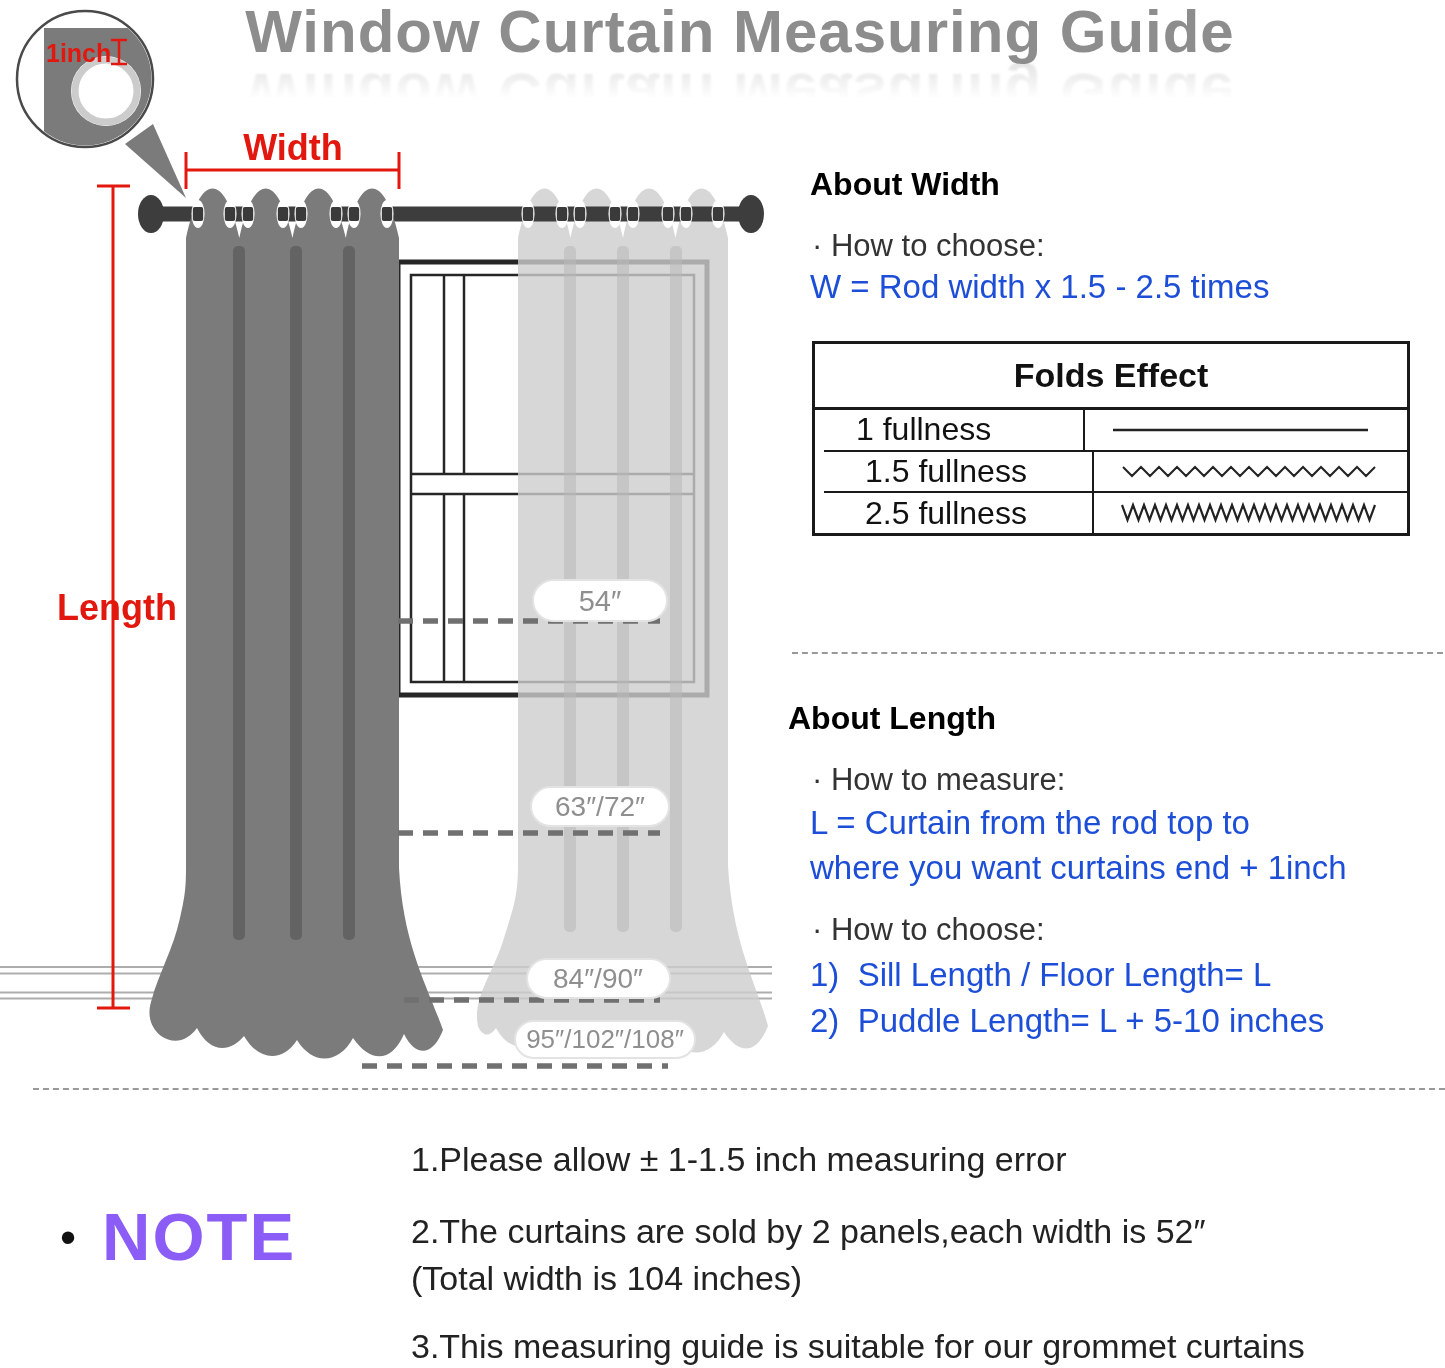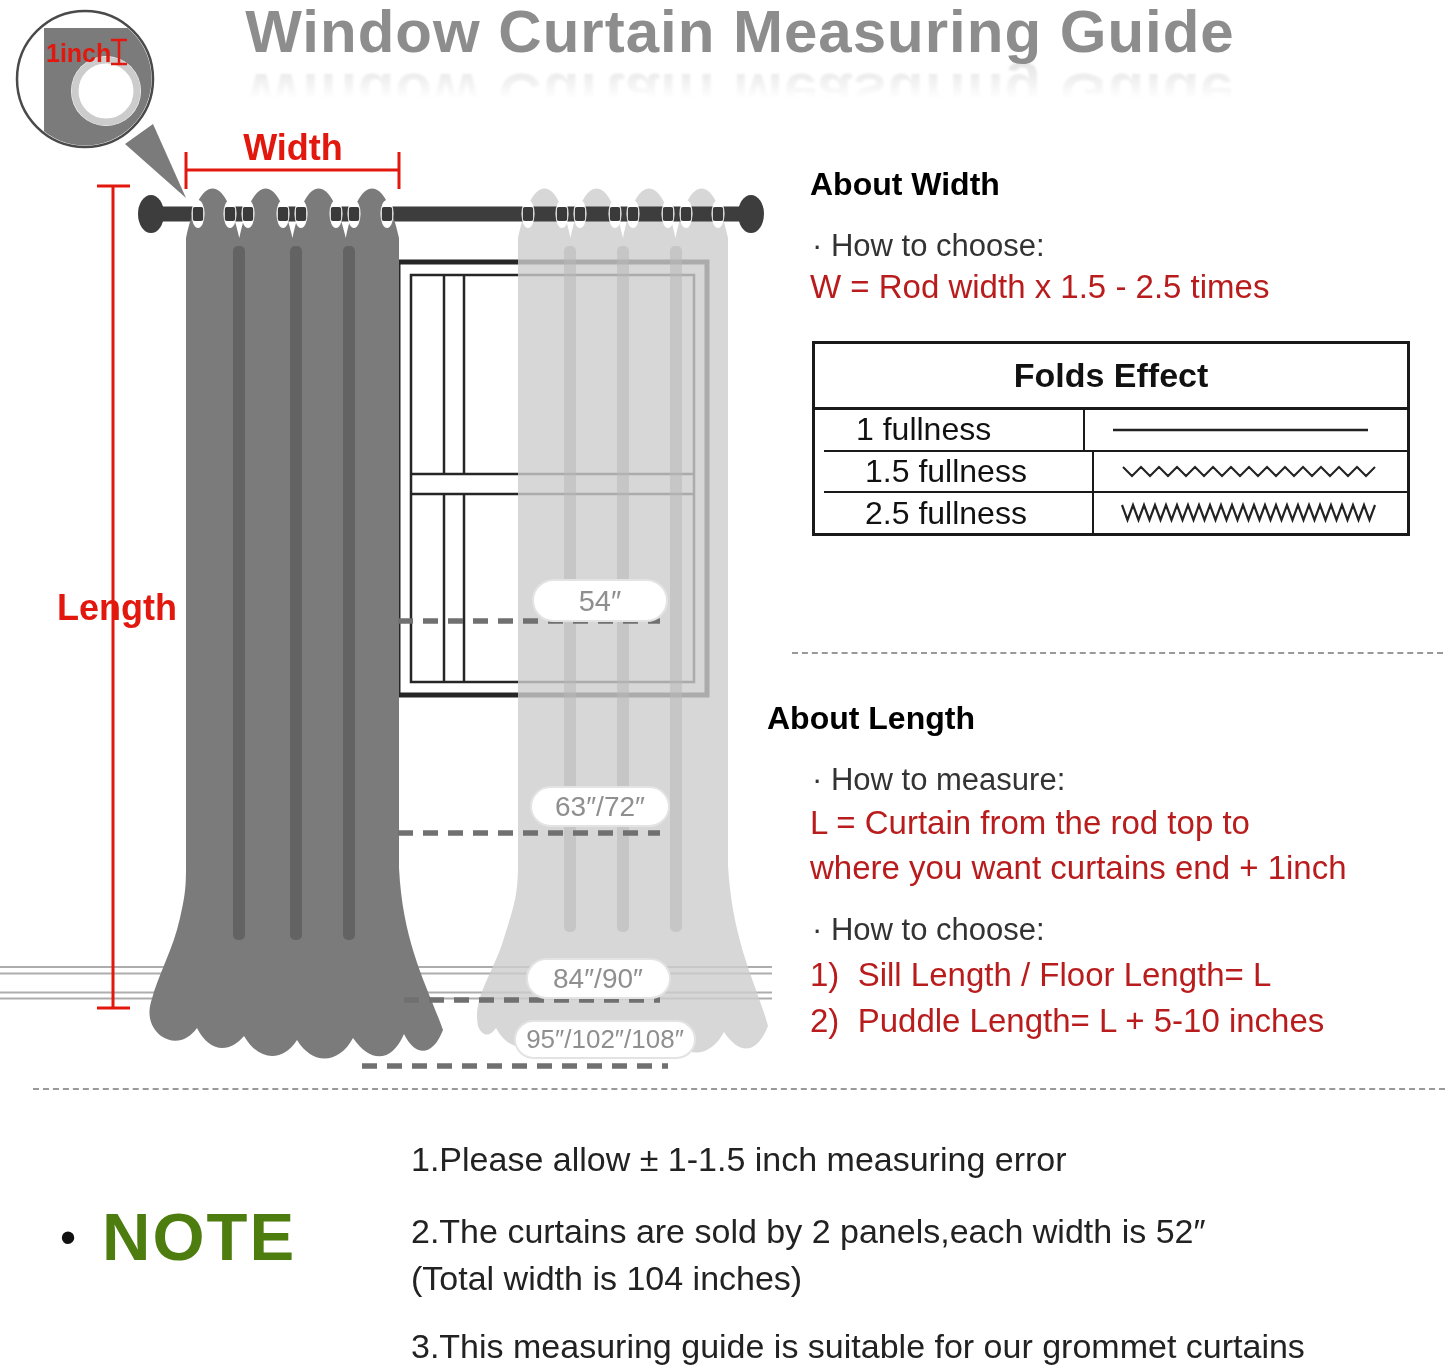--- a/index.html
+++ b/index.html
@@ -10,36 +10,36 @@
   .title{left:35px;top:0;width:1410px;text-align:center;font-size:60px;line-height:64px;
          font-weight:bold;color:#8d8d8d;letter-spacing:1px;}
   .title-reflect{left:35px;top:62px;width:1410px;text-align:center;font-size:60px;line-height:64px;
          font-weight:bold;color:#8d8d8d;letter-spacing:1px;
          transform:scaleY(-1);opacity:.45;filter:blur(1px);
          -webkit-mask-image:linear-gradient(to bottom,transparent 42%,rgba(0,0,0,.55) 100%);
          mask-image:linear-gradient(to bottom,transparent 42%,rgba(0,0,0,.55) 100%);}
   
   .h2{font-size:32px;font-weight:bold;color:#000000;}
   .bullet-line{font-size:31px;color:#333;}
-  .formula{font-size:33px;color:#b91c1c;}
+  .formula{font-size:33px;color:#1d4ed8;}
   
   .folds-table{left:812px;top:341px;width:598px;height:195px;border:3px solid #1a1a1a;
                box-sizing:border-box;display:flex;flex-direction:column;}
   .ft-header{height:63px;border-bottom:3px solid #1a1a1a;display:flex;align-items:center;
              justify-content:center;font-size:34px;font-weight:bold;color:#111;}
   .ft-row{flex:1;display:flex;align-items:stretch;}
   .ft-row + .ft-row{border-top:2.5px solid #1a1a1a;margin-left:9px;}
   .ft-label{width:270px;border-right:2.5px solid #1a1a1a;display:flex;align-items:center;
             padding-left:41px;box-sizing:border-box;font-size:32px;color:#111;}
   .ft-fold{flex:1;display:flex;align-items:center;justify-content:center;}
   .dashed-div{border-top:2px dashed #999;height:0;}
   
   .note-heading{left:60px;top:1198px;display:flex;align-items:center;gap:26px;}
   .note-bullet{font-size:46px;color:#111;line-height:46px;}
-  .note-word{font-size:67px;font-weight:bold;color:#4d7c0f;letter-spacing:2px;}
+  .note-word{font-size:67px;font-weight:bold;color:#8b5cf6;letter-spacing:2px;}
   .note-item{font-size:34px;color:#222;margin-left:43px;}
 </style>
 </head>
 <body>
 
 <div class="abs title">Window Curtain Measuring Guide</div>
 <div class="abs title-reflect">Window Curtain Measuring Guide</div>
 
 <svg class="abs" style="left:0;top:0;" width="790" height="1110" viewBox="0 0 790 1110">
   <defs>
@@ -221,21 +221,21 @@
     <div class="ft-fold">
       <svg width="262" height="24">
           <path fill="none" stroke="#222" stroke-width="2.2" d="M2 4 l5.5 15 5.5 -15 5.5 15 5.5 -15 5.5 15 5.5 -15 5.5 15 5.5 -15 5.5 15 5.5 -15 5.5 15 5.5 -15 5.5 15 5.5 -15 5.5 15 5.5 -15 5.5 15 5.5 -15 5.5 15 5.5 -15 5.5 15 5.5 -15 5.5 15 5.5 -15 5.5 15 5.5 -15 5.5 15 5.5 -15 5.5 15 5.5 -15 5.5 15 5.5 -15 5.5 15 5.5 -15 5.5 15 5.5 -15 5.5 15 5.5 -15 5.5 15 5.5 -15 5.5 15 5.5 -15 5.5 15 5.5 -15 5.5 15 5.5 -15"></path>
         </svg>
     </div>
   </div>
 </div>
 
 <div class="abs dashed-div" style="left:792px;top:652px;width:651px;"></div>
 
-<div class="abs h2" style="left:767px;top:700px;">About Length</div>
+<div class="abs h2" style="left:788px;top:700px;">About Length</div>
 <div class="abs bullet-line" style="left:812px;top:762px;">· How to measure:</div>
 <div class="abs formula" style="left:810px;top:804px;">L = Curtain from the rod top to</div>
 <div class="abs formula" style="left:810px;top:849px;">where you want curtains end + 1inch</div>
 <div class="abs bullet-line" style="left:812px;top:912px;">· How to choose:</div>
 <div class="abs formula" style="left:810px;top:956px;">1)  Sill Length / Floor Length= L</div>
 <div class="abs formula" style="left:810px;top:1002px;">2)  Puddle Length= L + 5-10 inches</div>
 
 <div class="abs dashed-div" style="left:33px;top:1088px;width:1412px;"></div>
 
 <div class="abs note-heading">

